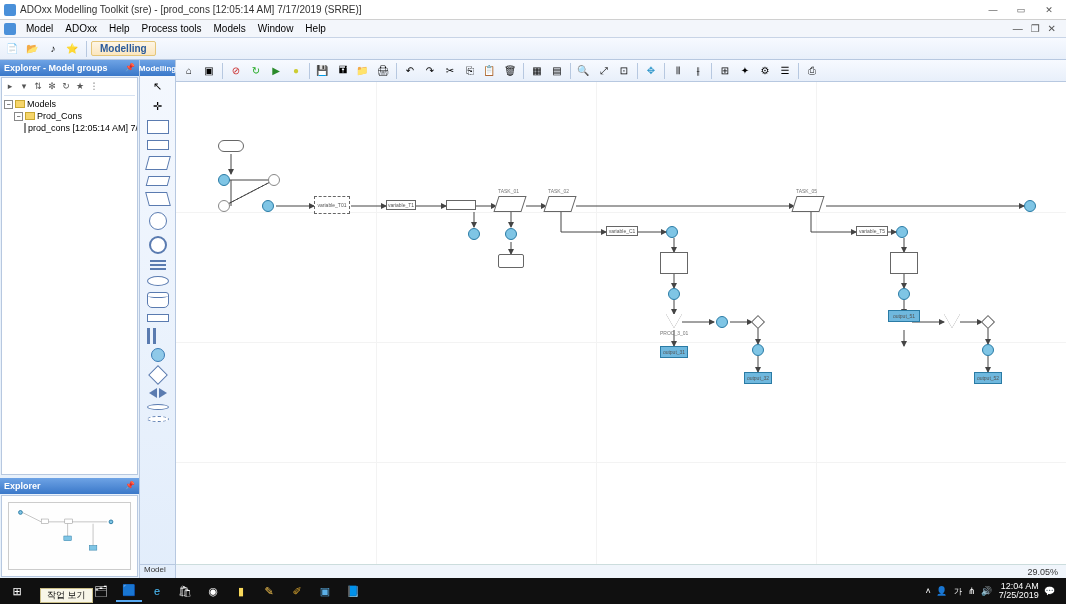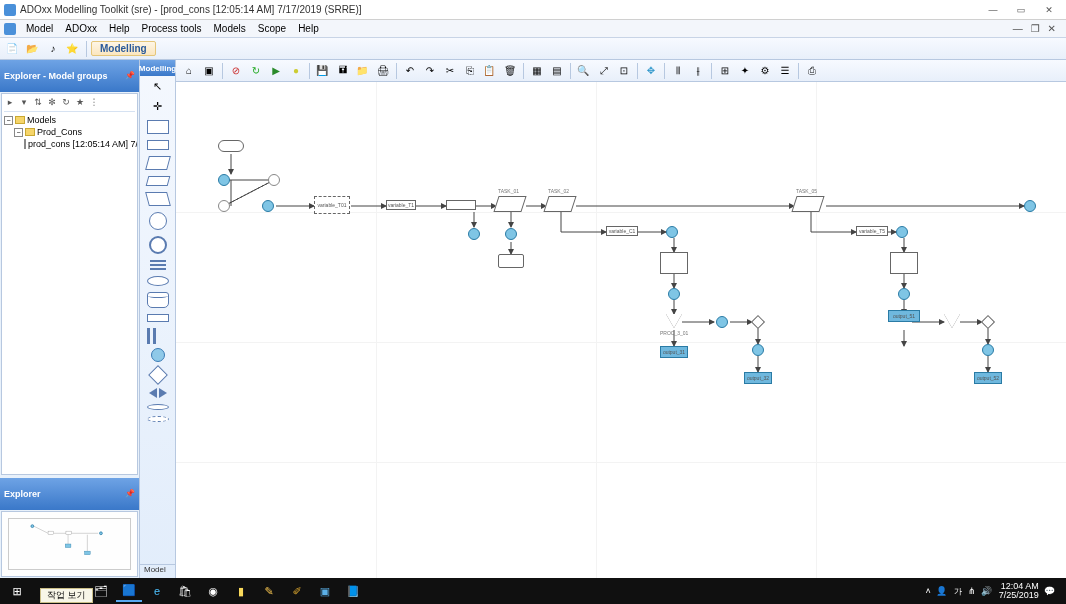--- a/index.html
+++ b/index.html
@@ -21,21 +21,21 @@
 .toolbar { height: 22px; background: linear-gradient(#f7faff,#e8effa); border-bottom: 1px solid #b7c8e0; display: flex; align-items: center; padding: 0 4px; gap: 2px; }
 .tb-btn { width: 18px; height: 18px; display: flex; align-items: center; justify-content: center; border: 1px solid transparent; cursor: pointer; font-size: 10px; }
 .tb-sep { width: 1px; height: 16px; background: #b7c8e0; margin: 0 2px; }
 .tb-label { font-size: 10px; font-weight: bold; color: #2a5a9a; background: linear-gradient(#fef6e6,#fbe6bf); border: 1px solid #e5c67a; padding: 1px 8px; border-radius: 2px; }
 
 
 .main { flex: 1; display: flex; min-height: 0; }
 
 
 .left-col { width: 140px; display: flex; flex-direction: column; background: #e8f1fb; border-right: 1px solid #b7c8e0; }
-.panel-head { height: 16px; background: linear-gradient(#6ea3e5,#3a78c9); color: #fff; font-size: 9px; font-weight: bold; display: flex; align-items: center; padding: 16px 4px; }
+.panel-head { height: 16px; background: linear-gradient(#6ea3e5,#3a78c9); color: #fff; font-size: 9px; font-weight: bold; display: flex; align-items: center; padding: 0 4px; }
 .panel-head .pin { margin-left: auto; width: 10px; height: 10px; font-size: 8px; cursor: pointer; }
 .explorer-body { flex: 1; overflow: hidden; background: #fff; border: 1px solid #b7c8e0; margin: 1px; padding: 2px; font-size: 9px; }
 .mini-toolbar { height: 16px; display: flex; gap: 2px; border-bottom: 1px solid #d6e2f2; padding-bottom: 2px; margin-bottom: 2px; }
 .mini-toolbar span { width: 12px; height: 12px; font-size: 9px; display: inline-flex; align-items: center; justify-content: center; cursor: pointer; color: #555;}
 .tree-item { display: flex; align-items: center; gap: 2px; padding: 1px 0; cursor: pointer; white-space: nowrap; }
 .tree-item .toggle { width: 9px; height: 9px; border: 1px solid #888; font-size: 7px; display: flex; align-items: center; justify-content: center; }
 .tree-item .folder { width: 10px; height: 8px; background: #f6d56a; border: 1px solid #c9a832; }
 .tree-item .leaf { width: 9px; height: 10px; background: #fff; border: 1px solid #888; position: relative; }
 .tree-item.indent1 { padding-left: 10px; }
 .tree-item.indent2 { padding-left: 20px; }
@@ -103,21 +103,21 @@
   </div>
 </div>
 
 <div class="menubar">
   <span class="app-icon" style="width:12px;height:12px;background:#4a90d9;border-radius:2px;margin-right:4px;"></span>
   <span class="mi"><span>Model</span></span>
   <span class="mi"><span>ADOxx</span></span>
   <span class="mi"><span>Help</span></span>
   <span class="mi"><span>Process tools</span></span>
   <span class="mi"><span>Models</span></span>
-  <span class="mi"><span>Scope</span></span>
+  <span class="mi"><span>Window</span></span>
   <span class="mi"><span>Help</span></span>
   <div class="mdi-icons">
     <span>—</span>
     <span>❐</span>
     <span>✕</span>
   </div>
 </div>
 
 <div class="toolbar">
   <div class="tb-btn">📄</div>
@@ -363,20 +363,23 @@
       <div class="node-circ" style="left:720px;top:144px;"></div>
       <div class="node-rect" style="left:714px;top:170px;width:28px;height:22px;"></div>
       <div class="node-circ" style="left:722px;top:206px;"></div>
       <div class="node-rect blue" style="left:712px;top:228px;width:32px;height:12px;">output_51</div>
       <div style="position:absolute;left:768px;top:232px;width:0;height:0;border-left:8px solid transparent;border-right:8px solid transparent;border-top:14px solid #fff;filter:drop-shadow(0 0 0.5px #555);"></div>
       <div class="node-diamond" style="left:807px;top:235px;"></div>
       <div class="node-circ" style="left:806px;top:262px;"></div>
       <div class="node-rect blue" style="left:798px;top:290px;width:28px;height:12px;">output_52</div>
     </div>
 
+    <div class="statusbar">
+      <span>29.05%</span>
+    </div>
   </div>
 </div>
 
 <div class="taskbar">
   <div class="task-item">⊞</div>
   <div class="task-item">⌕</div>
   <div class="task-item">▭▯</div>
   <div class="task-item">🗂</div>
   <div class="task-item active">🟦</div>
   <div class="task-item" style="color:#4cc2ff;">e</div>

